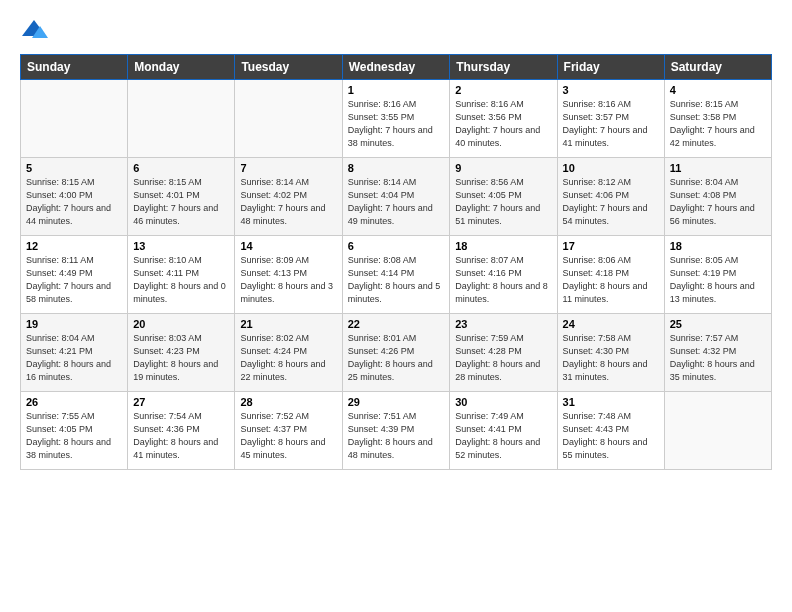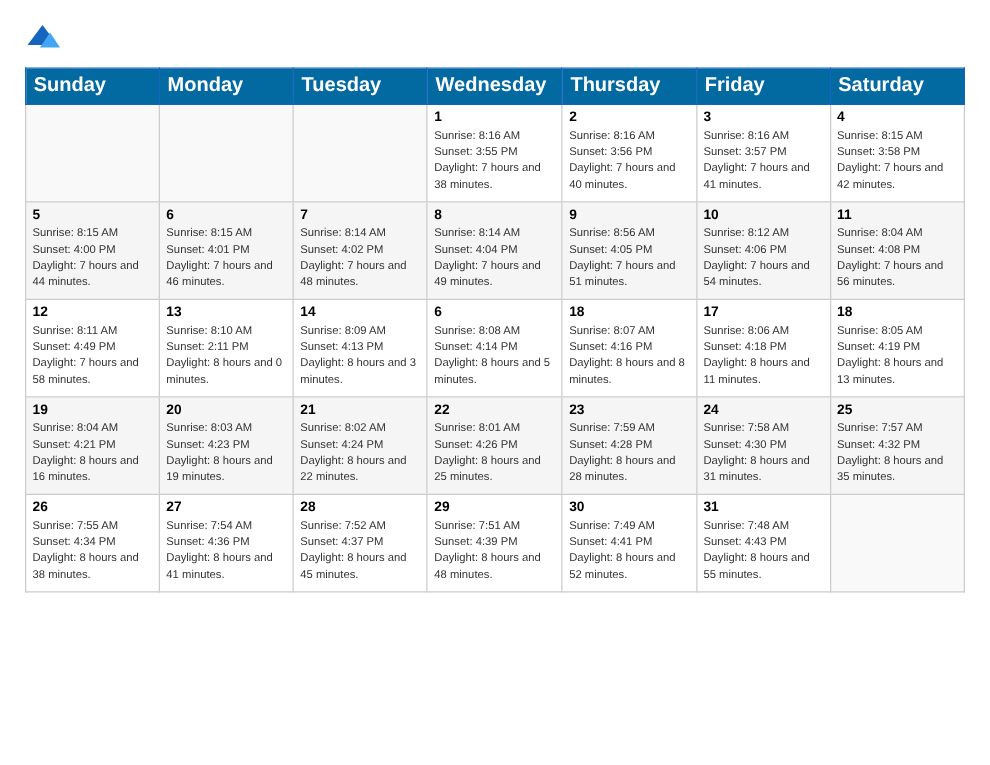--- a/index.html
+++ b/index.html
@@ -56,25 +56,25 @@
     .location-title {
       font-size: 14px;
       color: #333;
     }
     .calendar {
       width: 100%;
       border-collapse: collapse;
       font-size: 9.5px;
     }
     .calendar th {
-      background: #0369a1;
+      background: #404040;
       color: #fff;
       text-align: left;
       padding: 5px 6px;
-      font-size: 16px;
+      font-size: 12px;
       font-weight: bold;
       border: 1px solid #1565c0;
     }
     .calendar td {
       border: 1px solid #ccc;
       vertical-align: top;
       padding: 4px 5px;
       width: 108px;
       height: 78px;
       background: #fff;
@@ -220,21 +220,21 @@
           <td>
             <span class="day-num">12</span>
             <div class="day-info">Sunrise: 8:11 AM
 Sunset: 4:49 PM
 Daylight: 7 hours
 and 58 minutes.</div>
           </td>
           <td>
             <span class="day-num">13</span>
             <div class="day-info">Sunrise: 8:10 AM
-Sunset: 2:11 PM
+Sunset: 4:11 PM
 Daylight: 8 hours
 and 0 minutes.</div>
           </td>
           <td>
             <span class="day-num">14</span>
             <div class="day-info">Sunrise: 8:09 AM
 Sunset: 4:13 PM
 Daylight: 8 hours
 and 3 minutes.</div>
           </td>
@@ -315,21 +315,21 @@
             <div class="day-info">Sunrise: 7:57 AM
 Sunset: 4:32 PM
 Daylight: 8 hours
 and 35 minutes.</div>
           </td>
         </tr>
         <tr>
           <td>
             <span class="day-num">26</span>
             <div class="day-info">Sunrise: 7:55 AM
-Sunset: 4:34 PM
+Sunset: 4:05 PM
 Daylight: 8 hours
 and 38 minutes.</div>
           </td>
           <td>
             <span class="day-num">27</span>
             <div class="day-info">Sunrise: 7:54 AM
 Sunset: 4:36 PM
 Daylight: 8 hours
 and 41 minutes.</div>
           </td>

